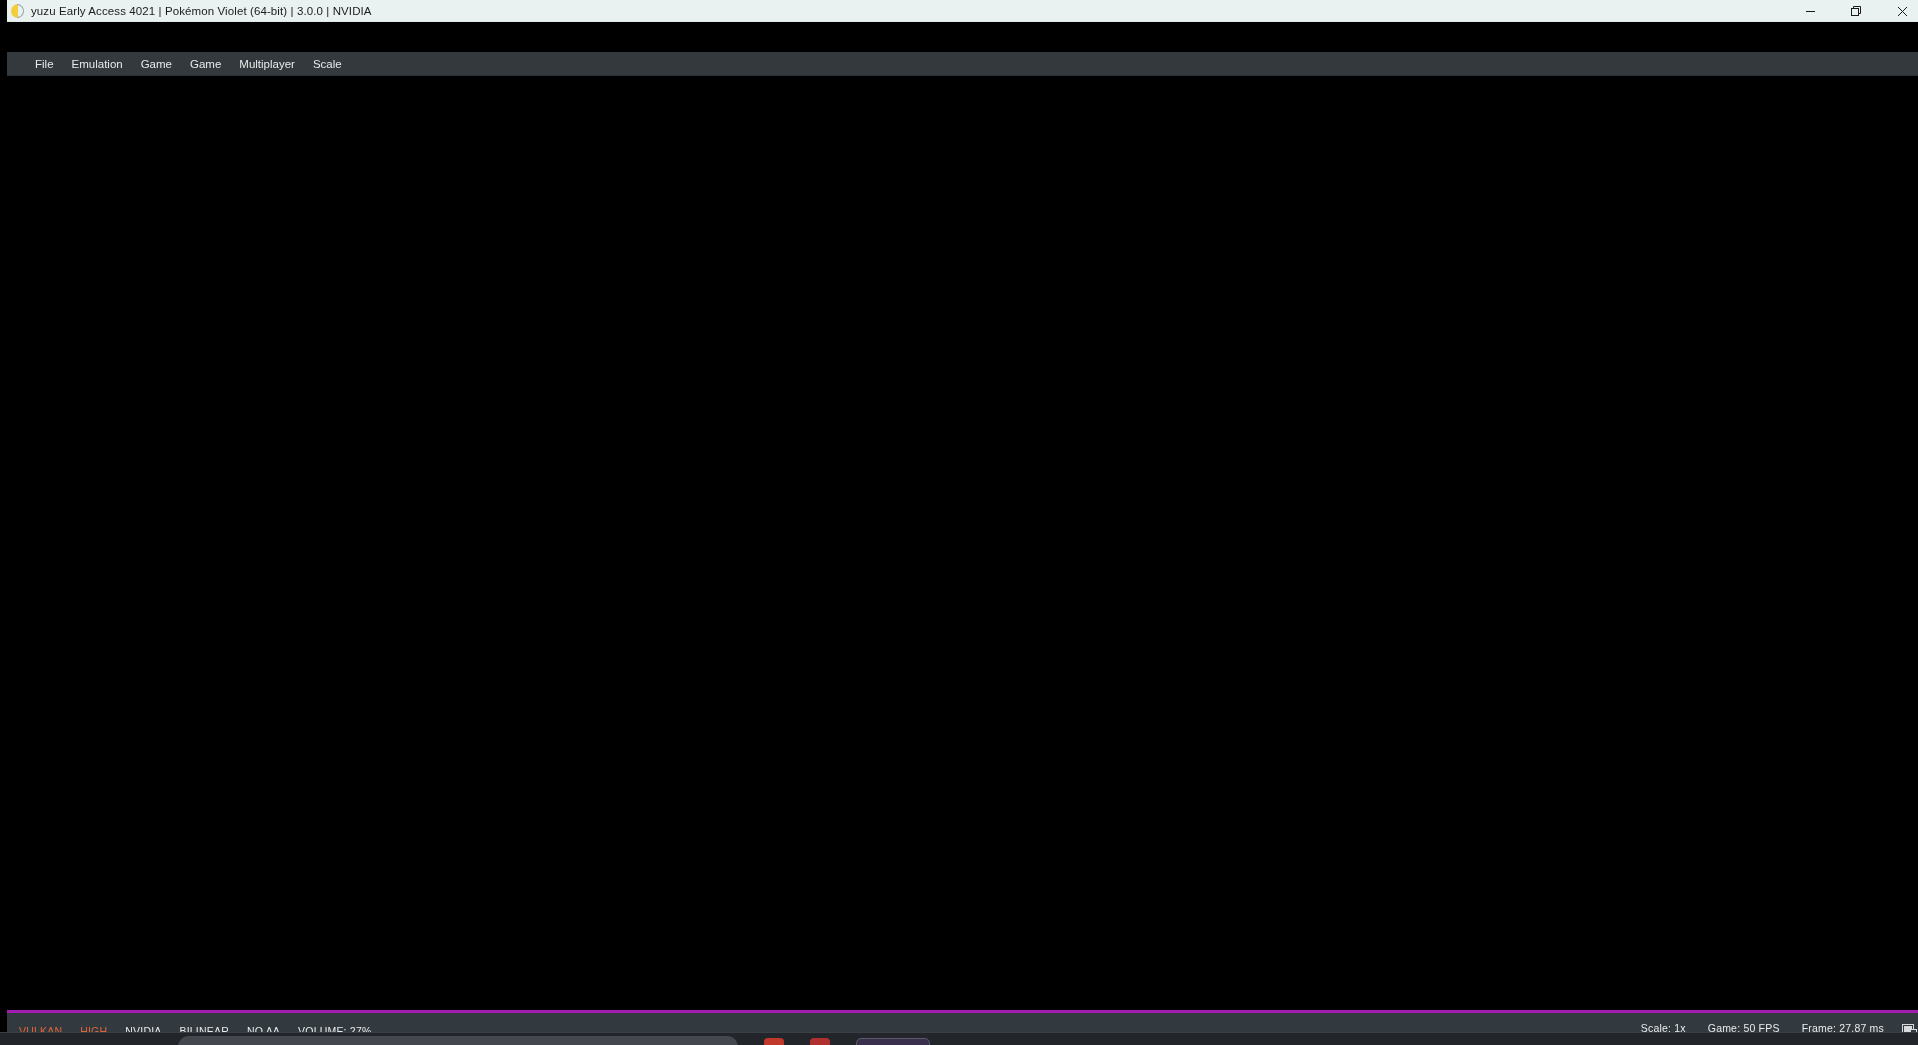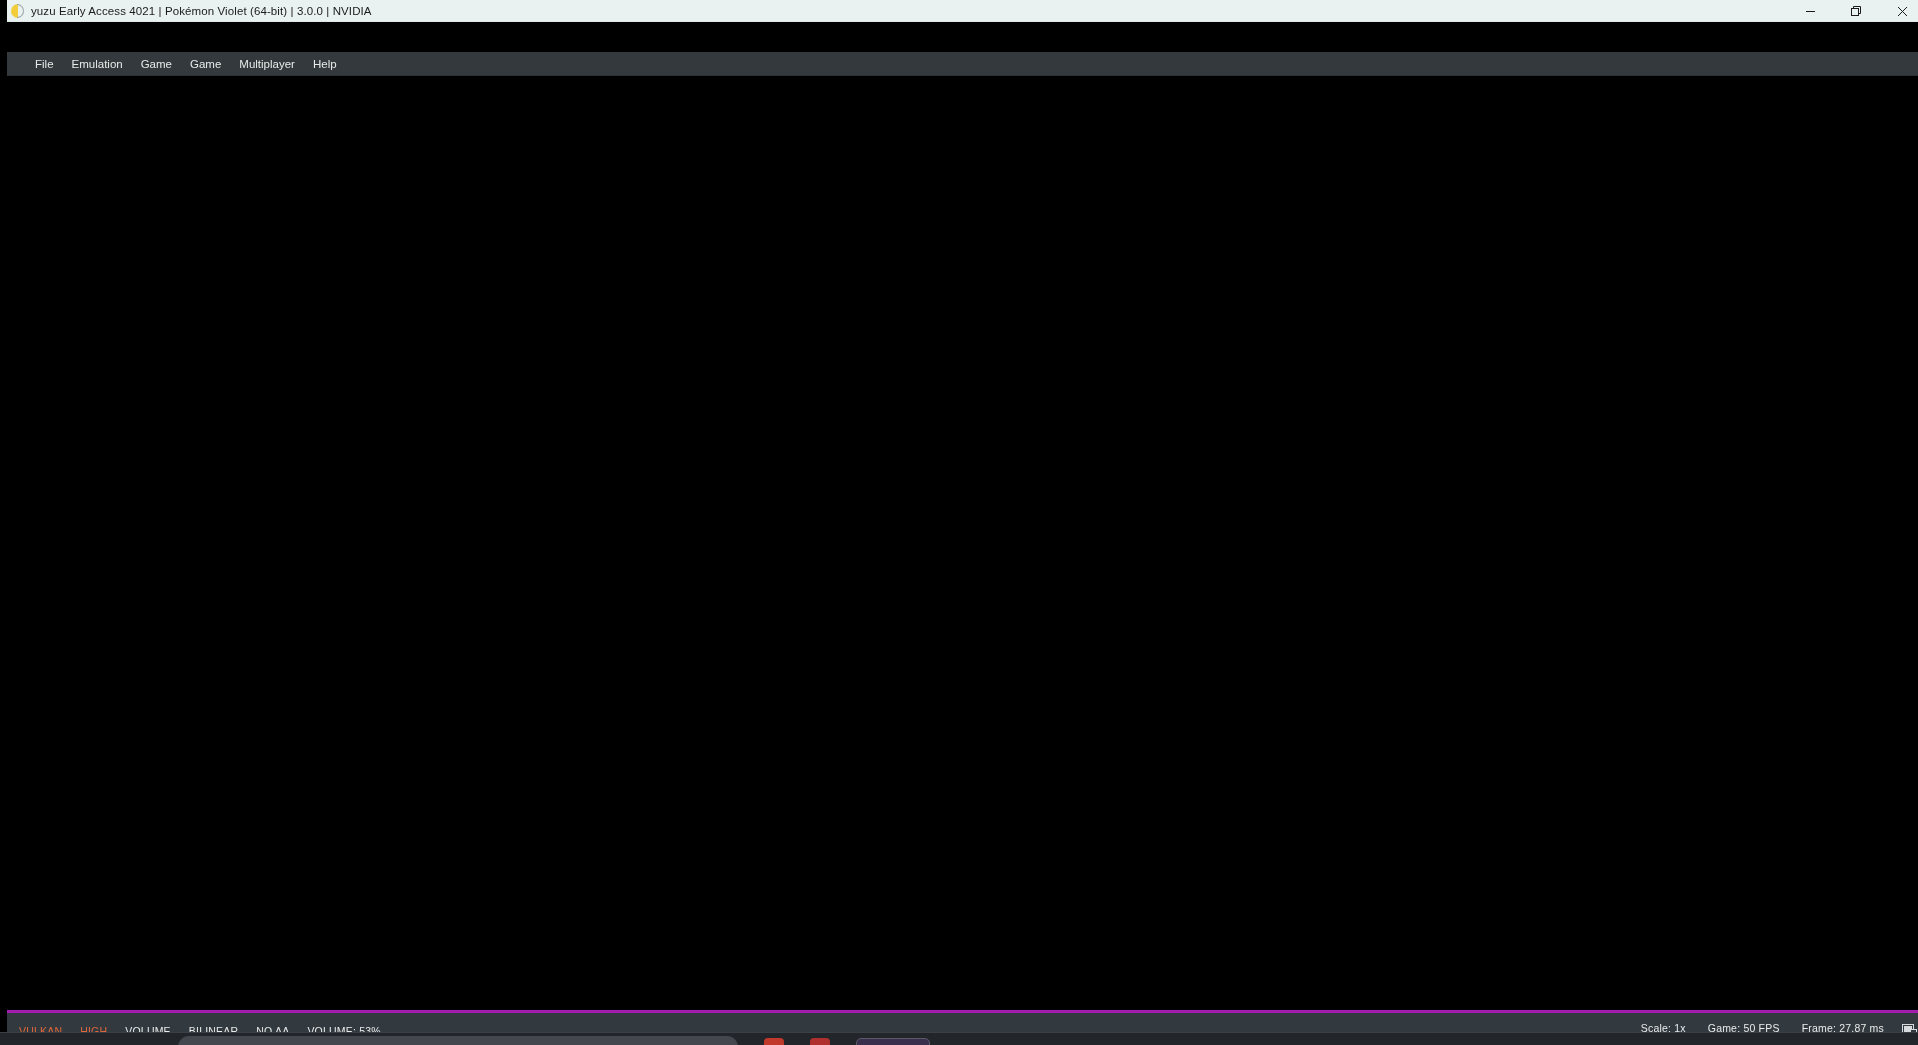--- a/index.html
+++ b/index.html
@@ -182,33 +182,33 @@
       </div>
     </div>
   </div>
 
   <div id="menu-bar">
     <div class="menu-item">File</div>
     <div class="menu-item">Emulation</div>
     <div class="menu-item">Game</div>
     <div class="menu-item">Game</div>
     <div class="menu-item">Multiplayer</div>
-    <div class="menu-item">Help</div>
+    <div class="menu-item">Scale</div>
   </div>
 
   <div id="render-surface"></div>
 
   <div id="status-bar">
     <div id="status-left">
       <div class="status-chip accent">VULKAN</div>
       <div class="status-chip accent">HIGH</div>
-      <div class="status-chip">VOLUME</div>
+      <div class="status-chip">NVIDIA</div>
       <div class="status-chip">BILINEAR</div>
       <div class="status-chip">NO AA</div>
-      <div class="status-chip">VOLUME: 53%</div>
+      <div class="status-chip">VOLUME: 27%</div>
     </div>
 
     <div id="status-right">
       <div class="status-chip">Scale: 1x</div>
       <div class="status-chip">Game: 50 FPS</div>
       <div class="status-chip">Frame: 27.87 ms</div>
       <div id="display-mode-icon">
         <svg width="15" height="14" viewBox="0 0 15 14">
           <rect x="0.5" y="0.5" width="11" height="9" fill="none" stroke="#d6dadd" stroke-width="1"></rect>
           <rect x="2" y="2" width="8" height="6" fill="#d6dadd"></rect>

